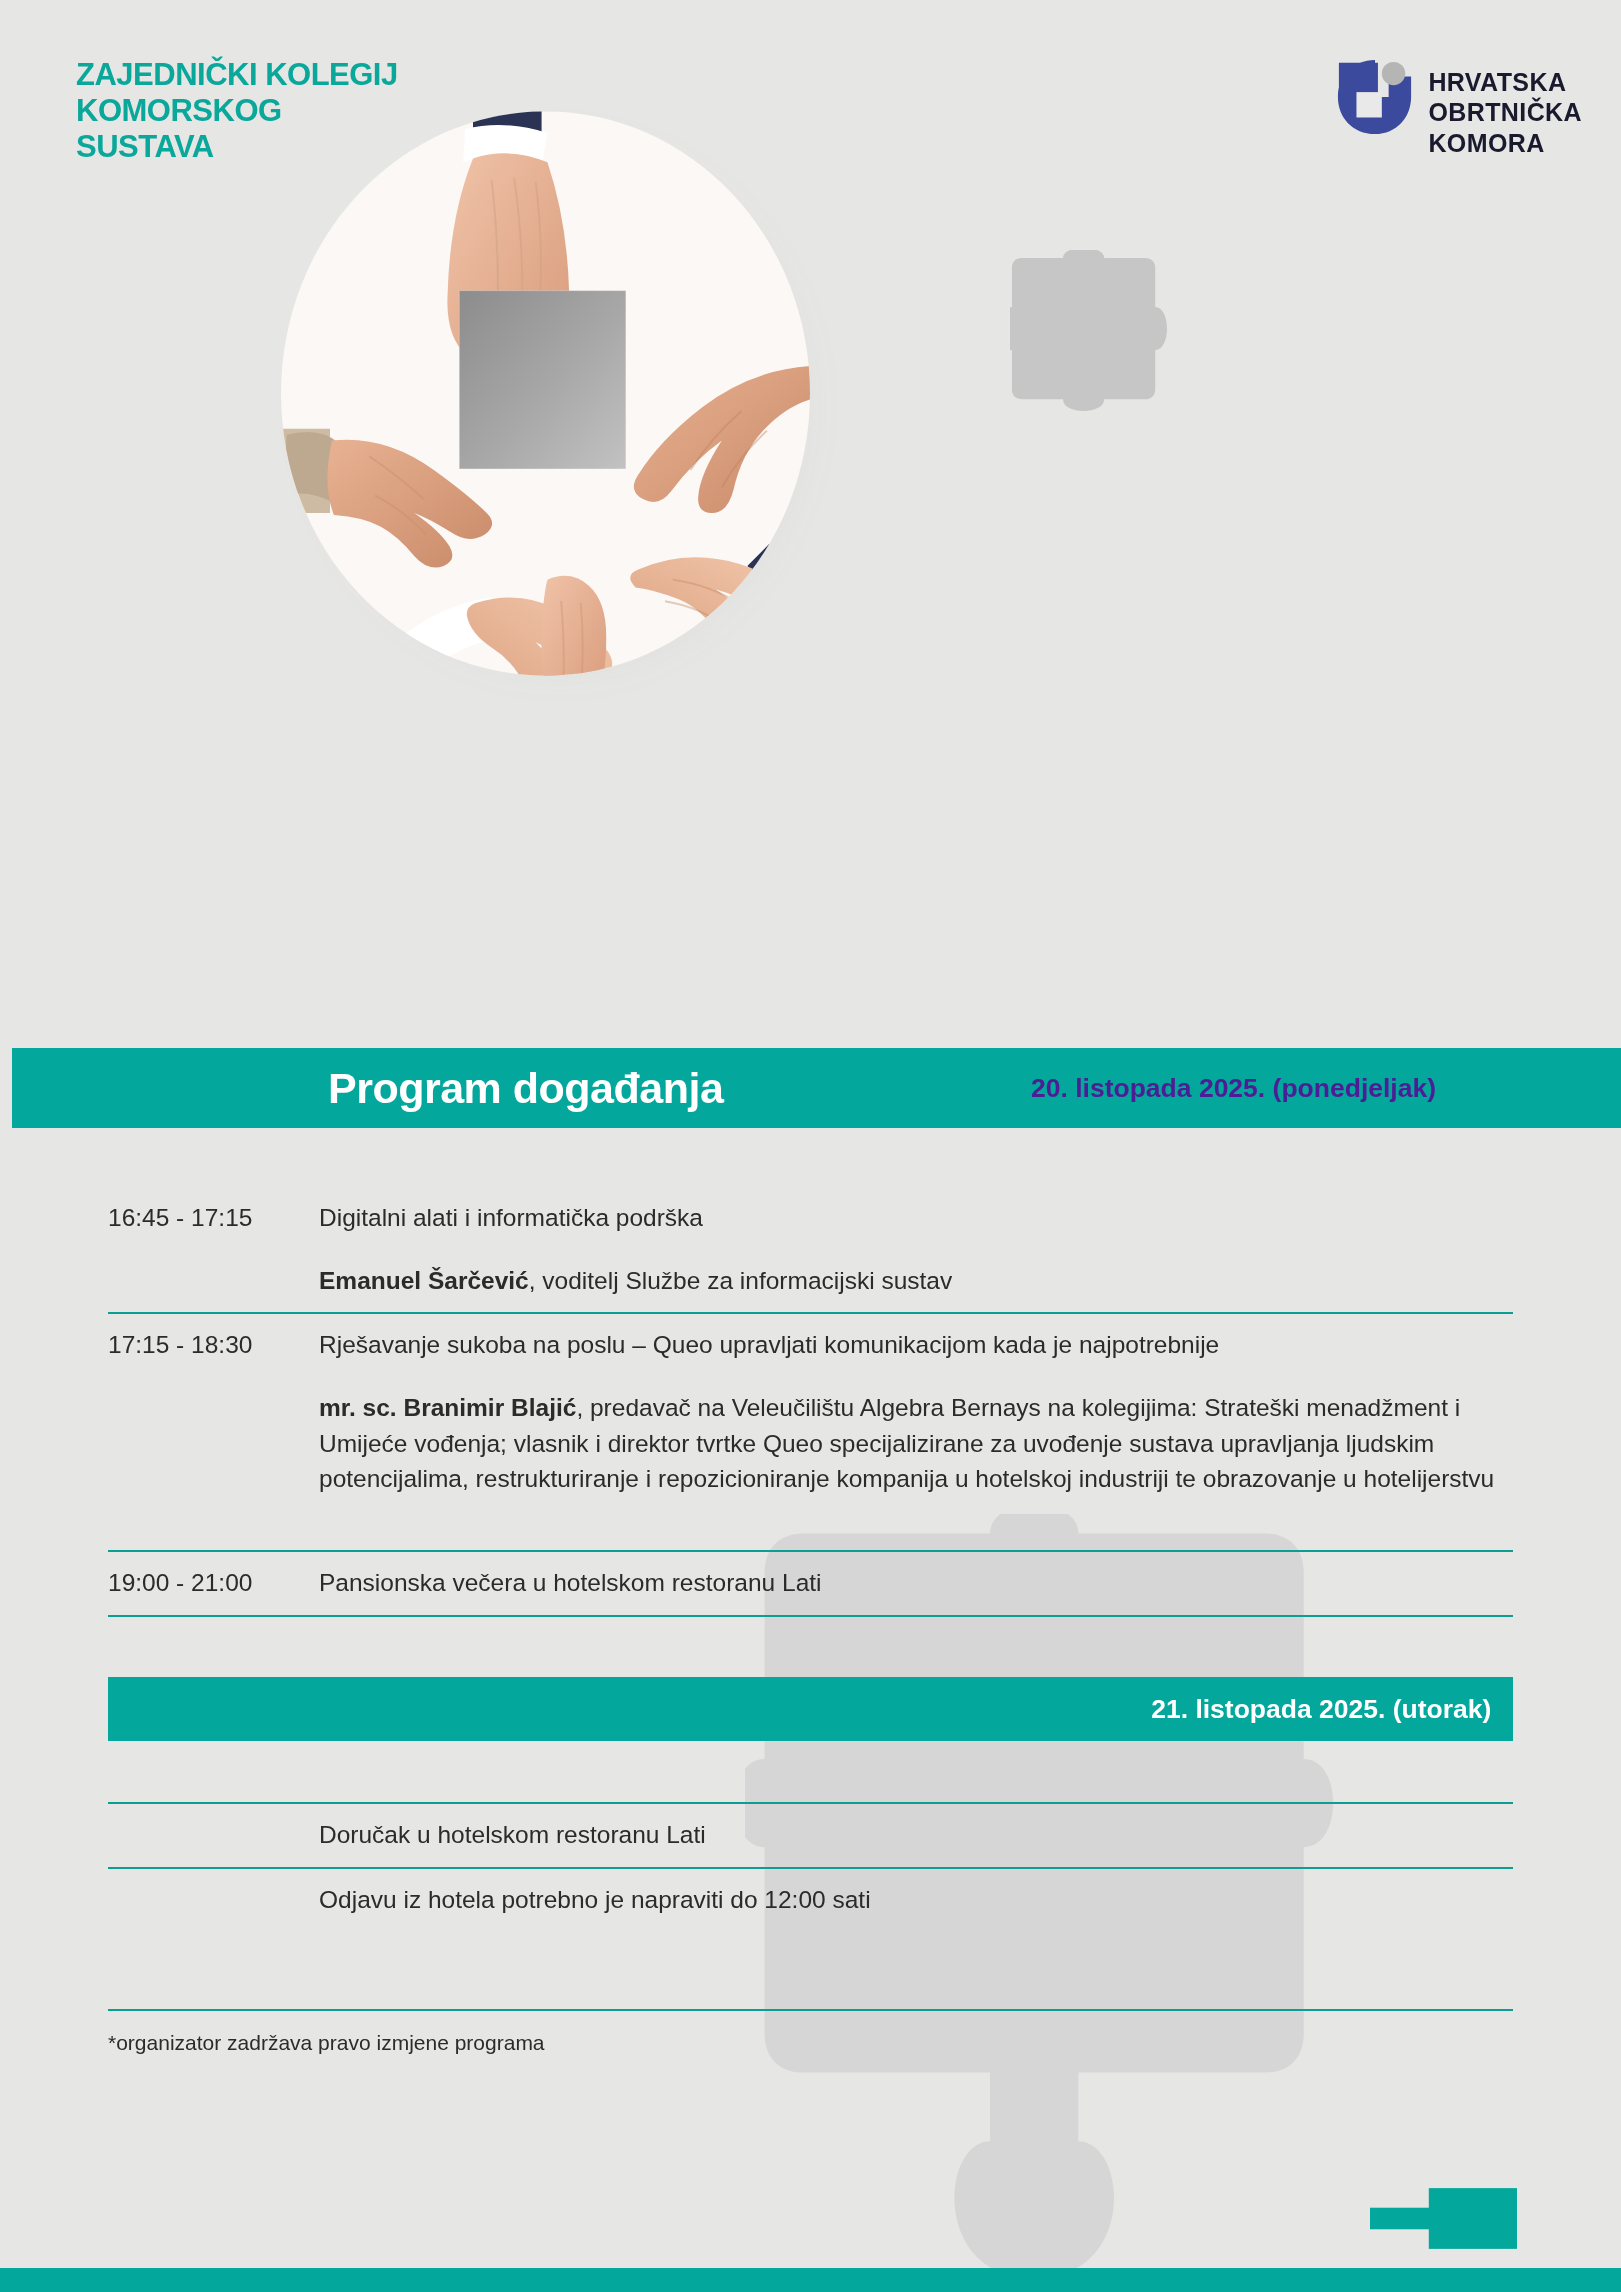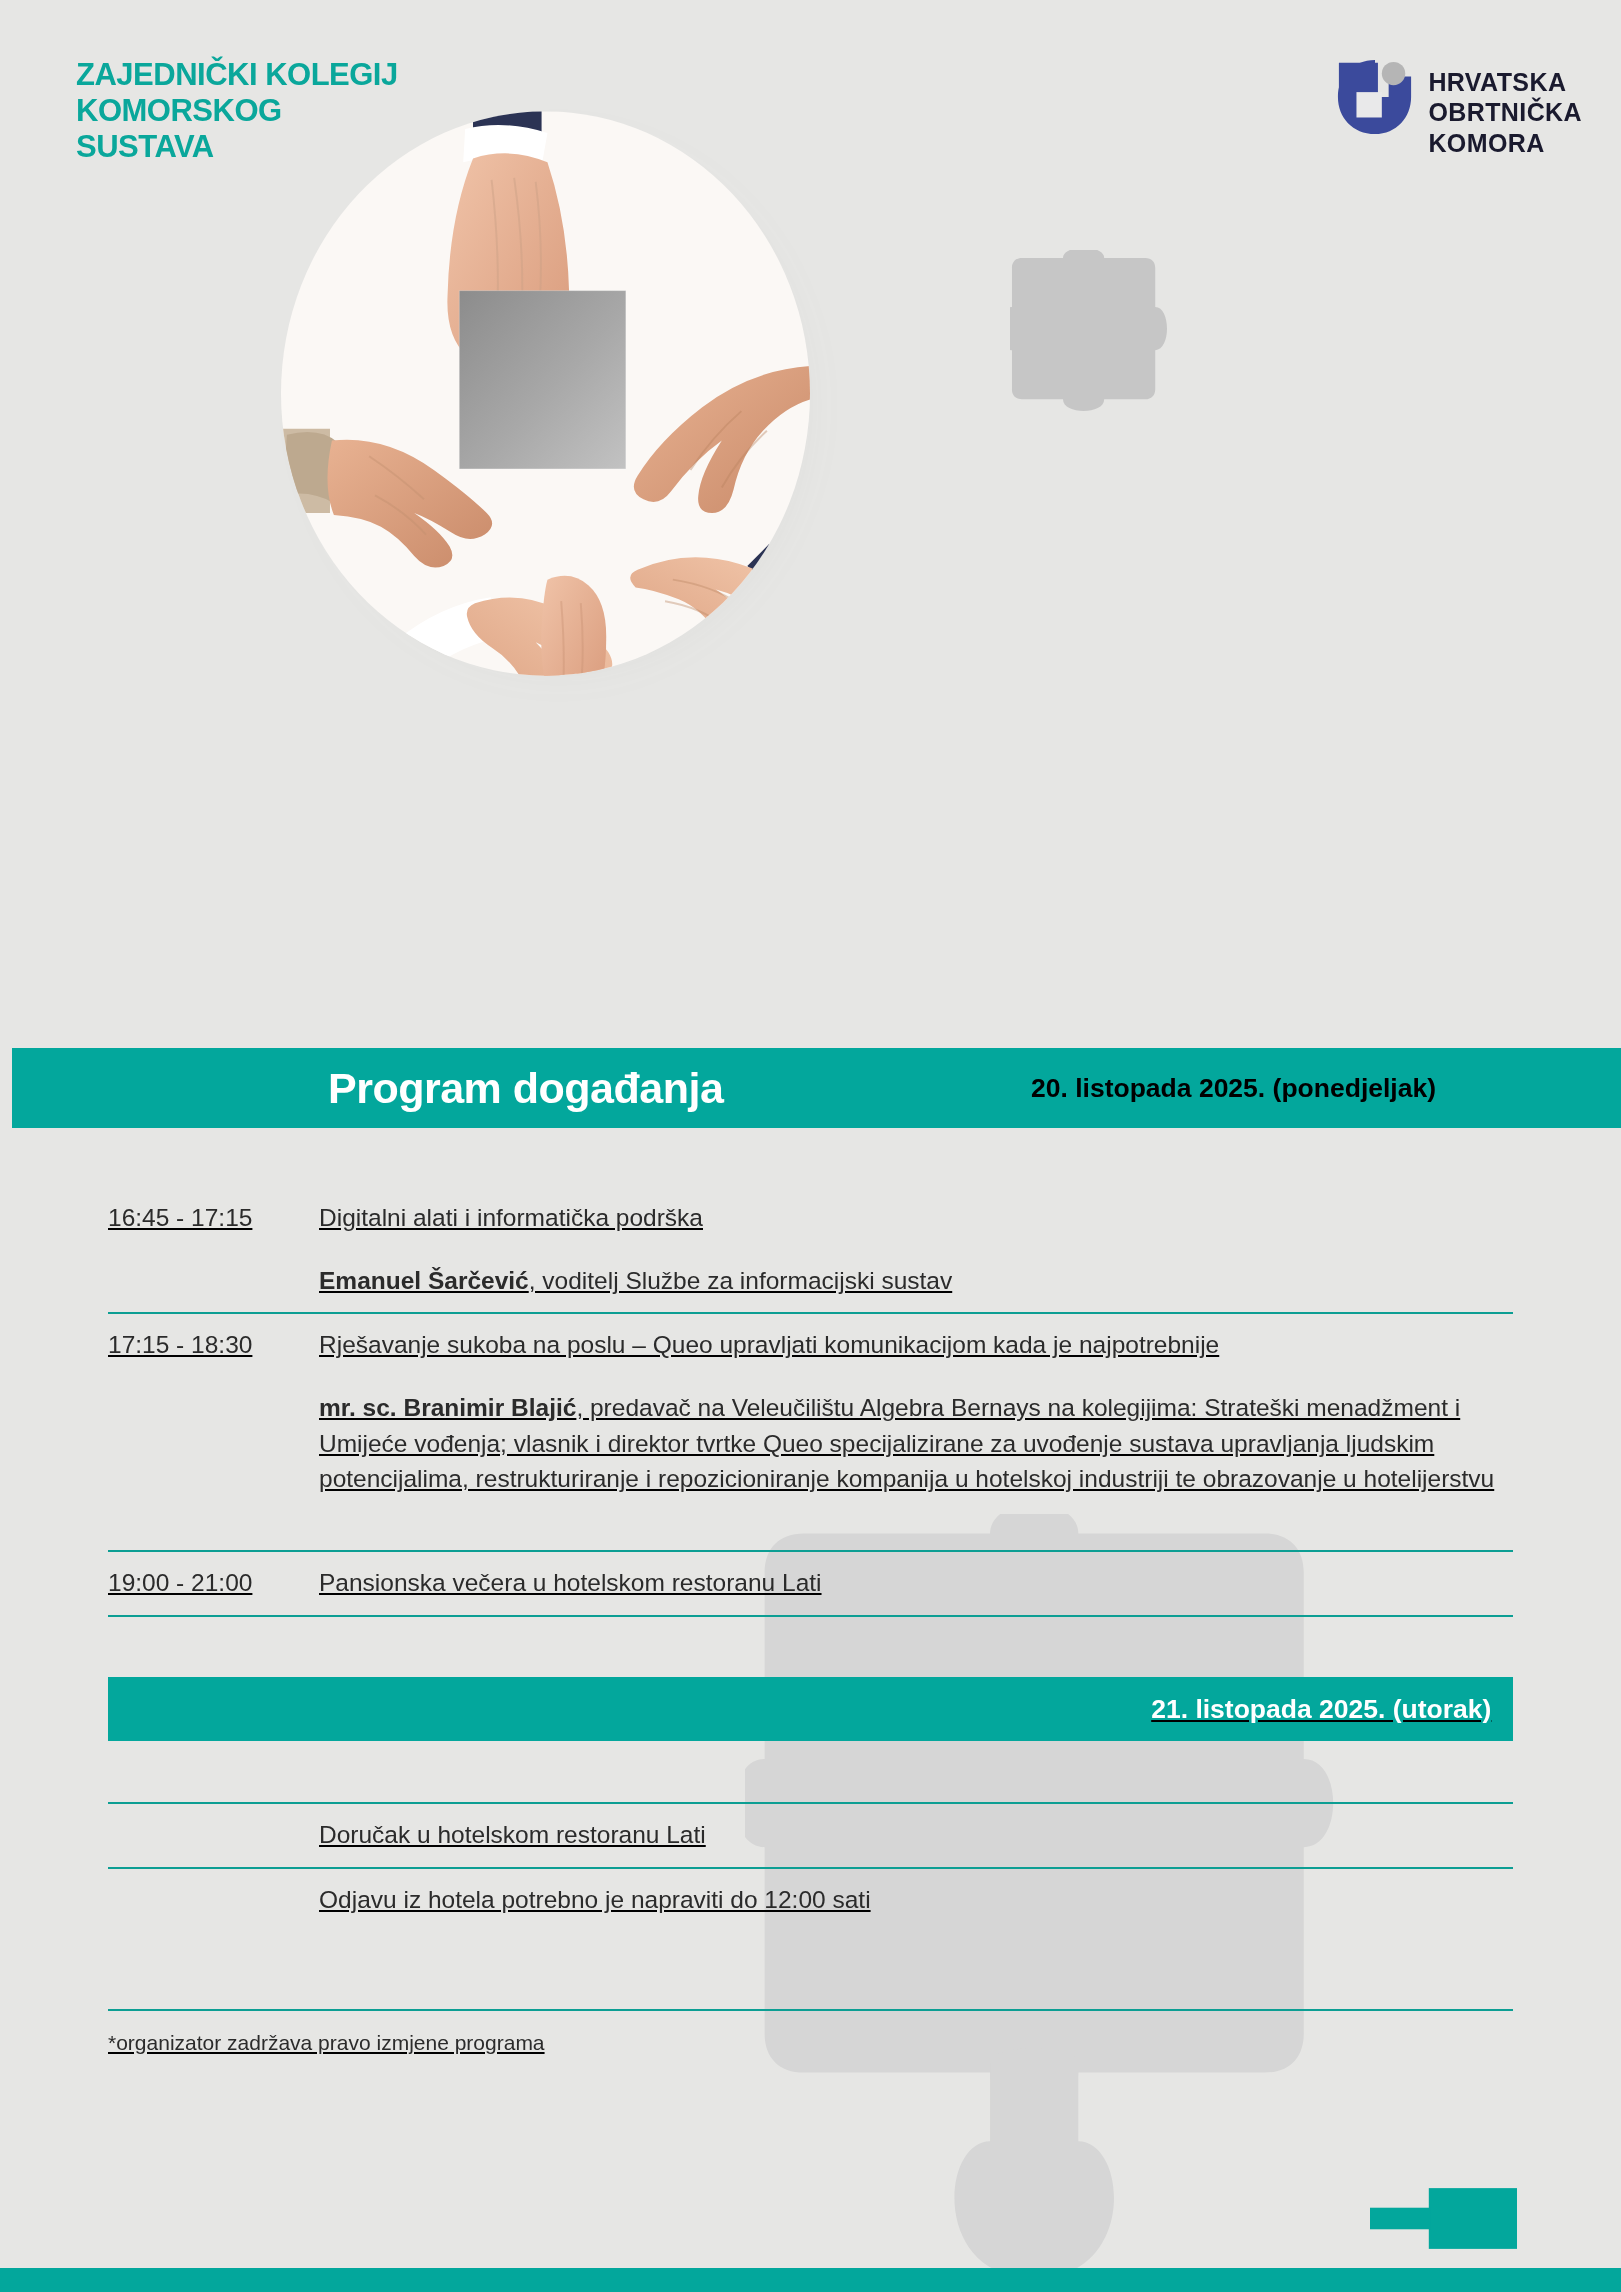--- a/index.html
+++ b/index.html
@@ -113,33 +113,32 @@
     position: absolute;
     left: 316px;
     color: #ffffff;
     font-size: 43px;
     font-weight: bold;
     letter-spacing: -0.5px;
   }
   .banner-day1 .prog-date {
     position: absolute;
     left: 1019px;
-    color: #000000;
+    color: #4c1d95;
     font-size: 26.5px;
     font-weight: bold;
   }
 
   
   .schedule {
     position: absolute;
     left: 0;
     top: 1186px;
     width: 1621px;
     z-index: 3;
-    text-decoration: underline;
   }
 
   .row {
     position: relative;
     display: flex;
     padding: 13.7px 108px 13.7px 108px;
   }
   .row .time {
     flex: 0 0 211px;
     font-size: 24.5px;

